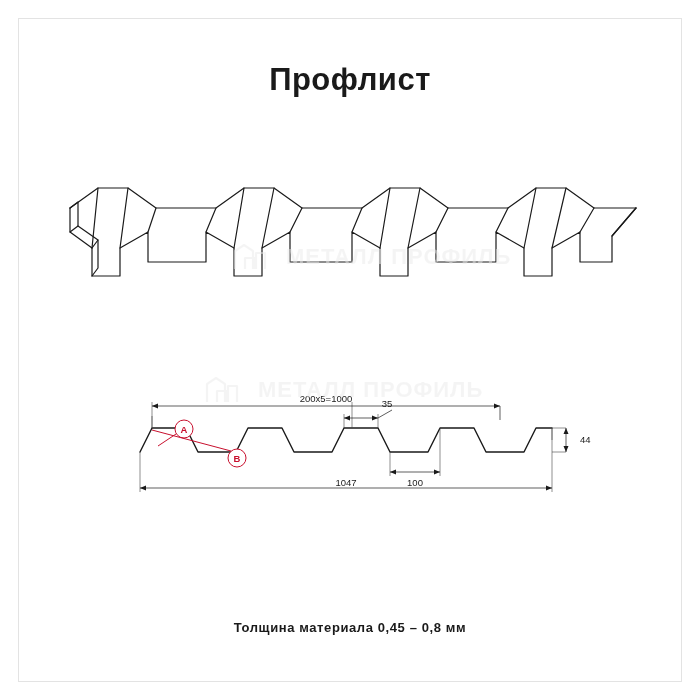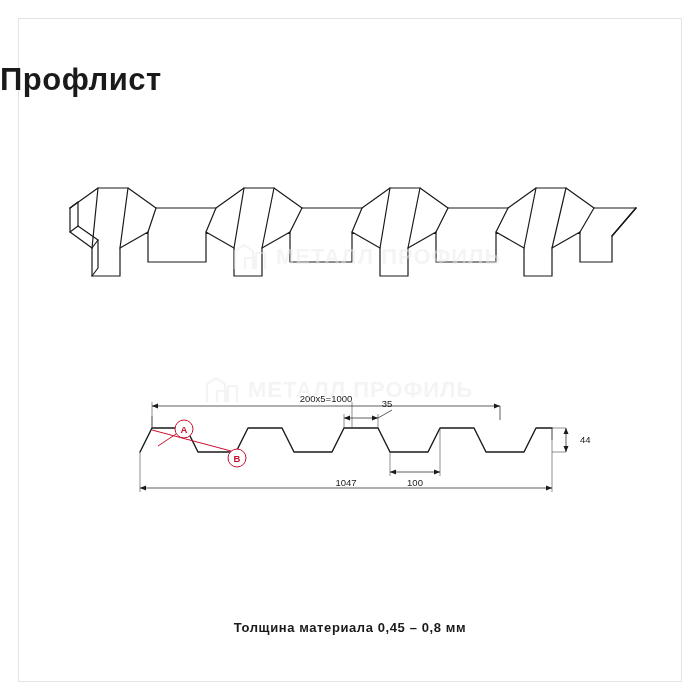--- a/index.html
+++ b/index.html
@@ -25,20 +25,21 @@
     height: 664px;
     border: 1px solid #e3e3e3;
     box-sizing: border-box;
     pointer-events: none;
   }
   .title {
     position: absolute;
     left: 0;
     top: 62px;
     width: 700px;
+    text-align: center;
     font-size: 31px;
     font-weight: bold;
     color: #1a1a1a;
     letter-spacing: 0.5px;
   }
   .subtitle {
     position: absolute;
     left: 0;
     top: 103px;
     width: 700px;
@@ -78,21 +79,21 @@
     left: 0;
     top: 0;
     width: 700px;
     height: 700px;
     pointer-events: none;
   }
   .wm {
     position: absolute;
     display: flex;
     align-items: center;
-    gap: 9px;
+    gap: 19px;
     opacity: 0.5;
   }
   .wm-text {
     font-size: 22px;
     font-weight: bold;
     color: #ebebeb;
     letter-spacing: 1px;
     white-space: nowrap;
   }
   .wm1 { left: 233px; top: 242px; }

